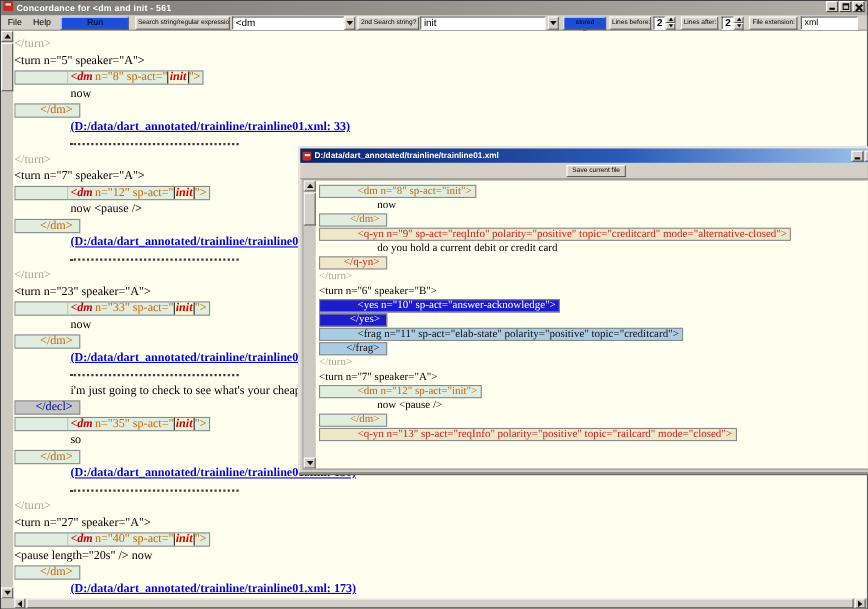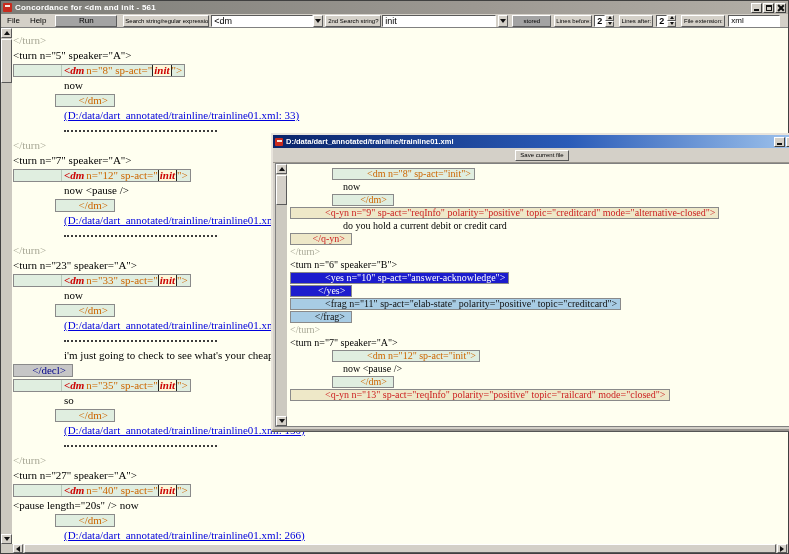--- a/index.html
+++ b/index.html
@@ -4,40 +4,40 @@
 <style>
   * { margin:0; padding:0; box-sizing:border-box; }
   html,body { width:789px; height:554px; overflow:hidden; }
   body { font-family:"Liberation Sans", sans-serif; background:#d4d0c8; }
 
   .win { position:relative; width:789px; height:554px; background:#d4d0c8; border:1px solid #404040; }
 
   
   .titlebar { position:absolute; left:0; top:0; right:0; height:13px;
     background:linear-gradient(90deg,#7d7d78,#9c9892 60%,#b3afa7);
-    display:flex; align-items:center; padding:0 2px; }
+    display:flex; align-items:flex-start; padding:0 2px; }
   .appicon { width:9px; height:9px; margin-right:3px; background:#c92a1d; border-radius:1px;
     position:relative; flex:0 0 auto; }
   .appicon::after { content:""; position:absolute; left:2px; top:2px; width:5px; height:2px; background:#f7e9e2; }
   .title { color:#ffffff; font-size:8px; font-weight:bold; letter-spacing:.2px; flex:1 1 auto;
     white-space:nowrap; overflow:hidden; line-height:13px; }
   .winbtns { display:flex; gap:1px; flex:0 0 auto; }
   .wbtn { width:11px; height:10px; background:#d4d0c8; border:1px solid;
     border-color:#fff #404040 #404040 #fff; display:flex; align-items:center; justify-content:center; }
   .g-min { width:5px; height:2px; background:#111; margin-top:4px; }
   .g-max { width:6px; height:6px; border:1px solid #111; border-top-width:2px; }
   .g-x { position:relative; width:7px; height:7px; }
   .g-x::before,.g-x::after { content:""; position:absolute; left:3px; top:0; width:1.6px; height:8px; background:#111; }
   .g-x::before{ transform:rotate(45deg);} .g-x::after{ transform:rotate(-45deg);}
 
   
   .toolbar { position:absolute; left:0; top:13px; right:0; height:14px; background:#d4d0c8;
     border-bottom:1px solid #808080; display:flex; align-items:center; font-size:8px; color:#000; }
   .menu { padding:0 5px; line-height:14px; }
-  .tbtn { background:#a3a3a3; border:1px solid; border-color:#fff #5a5a5a #5a5a5a #fff;
+  .tbtn { background:#1d4ed8; border:1px solid; border-color:#fff #5a5a5a #5a5a5a #fff;
     font-size:7px; text-align:center; height:12px; line-height:10px; color:#000; }
   .run { width:62px; margin-left:4px; font-size:8px; }
   .tlabel { background:#d4d0c8; border:1px solid; border-color:#fff #5a5a5a #5a5a5a #fff;
     font-size:6px; height:12px; line-height:10px; text-align:center; overflow:hidden; white-space:nowrap; padding:0 1px; }
   .tfield { background:#fff; border:1px solid; border-color:#5a5a5a #fff #fff #5a5a5a;
     height:12px; line-height:10px; font-size:9px; padding:0 2px; white-space:nowrap; overflow:hidden;
     font-family:"Liberation Sans",sans-serif; }
   .combo { display:flex; }
   .combo .val { flex:1 1 auto; }
   .dropbtn { width:10px; height:12px; background:#d4d0c8; border:1px solid; border-color:#fff #5a5a5a #5a5a5a #fff;
@@ -56,36 +56,36 @@
   .spin .sarrow .tri-d { border-left-width:2px; border-right-width:2px; border-top-width:3px; }
 
   
   .content { position:absolute; left:0; top:27px; right:0; bottom:9px; background:#fffff0; overflow:hidden; }
   .results { position:absolute; left:12px; top:5px; right:0; bottom:0; overflow:hidden; }
 
   .l { height:15px; line-height:15px; font-family:"Liberation Serif", serif; font-size:11px;
     white-space:nowrap; color:#000; position:relative; }
   .l.ghost { color:#a8a896; }
   .l.speech { padding-left:51px; }
-  .l.link { padding-left:51px; }
+  .l.link { padding-left:51px;font-weight:bold; }
   .l.link span { color:#0000dd; text-decoration:underline; cursor:pointer; }
   .l.sep .dots { position:absolute; left:51px; top:7px; width:153px; border-top:2px dotted #3c3c3c; }
 
   .openrow { display:inline-flex; align-items:stretch; border:1px solid #8a8a8a; background:#e0eee0;
     height:13px; line-height:11px; margin-top:1px; }
   .openrow .spacer { width:48px; border-right:1px solid #b9c9b9; }
   .openrow .match { color:#cc0000; font-weight:bold; font-style:italic; padding:0 2px 0 2px; }
   .openrow .attrs, .openrow .tail { color:#cd6600; }
   .openrow .term { color:#cc0000; font-weight:bold; font-style:italic; background:#fcf7da;
     border-left:1px solid #222; border-right:1px solid #222; padding:0 1px; }
   .openrow .tail { padding-right:2px; }
 
   .closebox { display:inline-block; width:60px; border:1px solid #8a8a8a; height:13px; line-height:11px;
     text-align:right; padding-right:6px; margin-top:1px; }
-  .b-dm   { background:#e0eee0; color:#cd6600;margin-left:42px; }
+  .b-dm   { background:#e0eee0; color:#cd6600; }
   .b-qyn  { background:#eee8c8; color:#cc2222; }
   .b-yes  { background:#1c1ccd; color:#ffffff;padding-left:27px; }
   .b-frag { background:#a8cce4; color:#111111; }
   .b-decl { background:#c6c6c6; color:#00008b;text-align:right; }
 
   
   .vscroll { position:absolute; left:0; top:0; bottom:0; width:11px; background:#ccc9c0; z-index:2; }
   .sbtn { position:absolute; left:0; width:11px; height:10px; background:#d4d0c8; border:1px solid;
     border-color:#fff #5a5a5a #5a5a5a #fff; display:flex; align-items:center; justify-content:center; }
   .sbtn.up { top:0; } .sbtn.down { bottom:0; }
@@ -258,21 +258,21 @@
         <div class="l plain">&lt;turn n="27" speaker="A"&gt;</div>
         <div class="l dm"><span class="openrow">
             <span class="spacer"></span>
             <span class="match">&lt;dm</span>
             <span class="attrs">n="40" sp-act="</span>
             <span class="term">init</span>
             <span class="tail">"&gt;</span>
           </span></div>
         <div class="l plain">&lt;pause length="20s" /&gt; now</div>
         <div class="l close"><span class="closebox b-dm">&lt;/dm&gt;</span></div>
-        <div class="l link"><span>(D:/data/dart_annotated/trainline/trainline01.xml: 266)</span></div>
+        <div class="l link"><span>(D:/data/dart_annotated/trainline/trainline01.xml: 173)</span></div>
       </div>
   </div>
 
   <div class="hscroll">
     <div class="hbtn left">
         <span class="tri-l"></span>
       </div>
     <div class="hthumb"></div>
     <div class="hbtn right">
         <span class="tri-r"></span>

